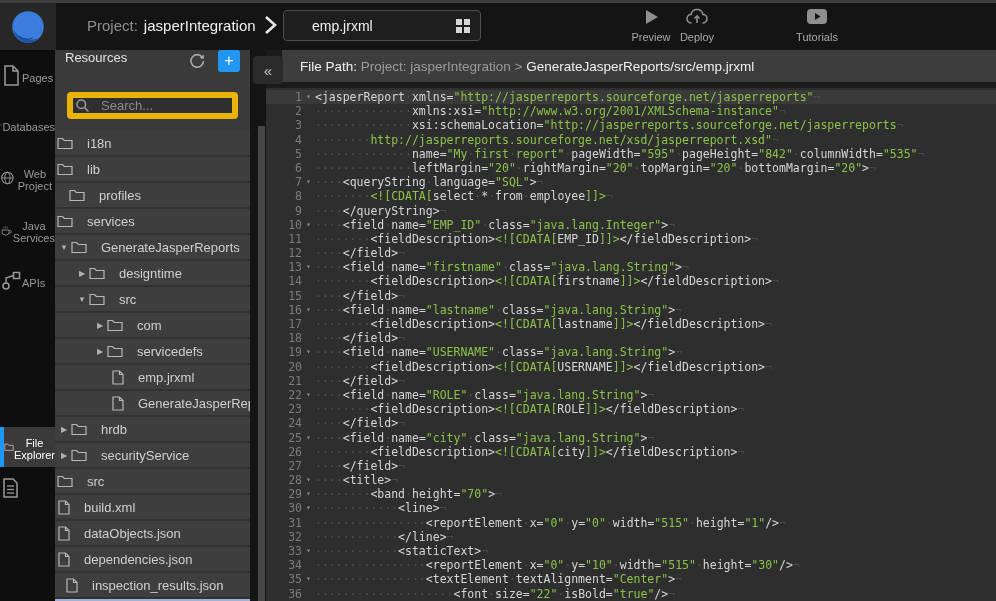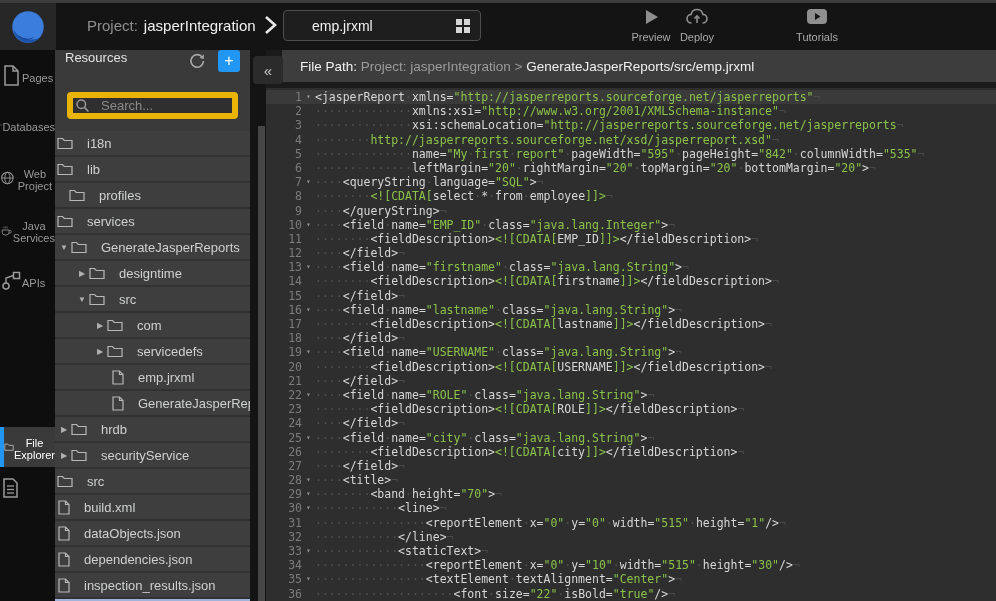--- a/index.html
+++ b/index.html
@@ -359,21 +359,21 @@
         </div>
         <div class="tree-row" style="padding-left: 2px;">
           <span style="display: inline-flex; margin-right: 7px;">
             <svg width="13" height="15" viewBox="0 0 13 15">
               <path d="M2 1 h6.5 l3.5 3.5 v9.5 h-10 z" fill="none" stroke="#b8b8b8" stroke-width="1.2"></path>
               <path d="M8.5 1 v3.5 h3.5" fill="none" stroke="#b8b8b8" stroke-width="1.2"></path>
             </svg>
           </span>
           <span>dependencies.json</span>
         </div>
-        <div class="tree-row" style="padding-left: 2px;">
+        <div class="tree-row" style="padding-left: 10px;">
           <span style="display: inline-flex; margin-right: 7px;">
             <svg width="13" height="15" viewBox="0 0 13 15">
               <path d="M2 1 h6.5 l3.5 3.5 v9.5 h-10 z" fill="none" stroke="#b8b8b8" stroke-width="1.2"></path>
               <path d="M8.5 1 v3.5 h3.5" fill="none" stroke="#b8b8b8" stroke-width="1.2"></path>
             </svg>
           </span>
           <span>inspection_results.json</span>
         </div>
       </div>
     <div class="res-bottom-bar"></div>

